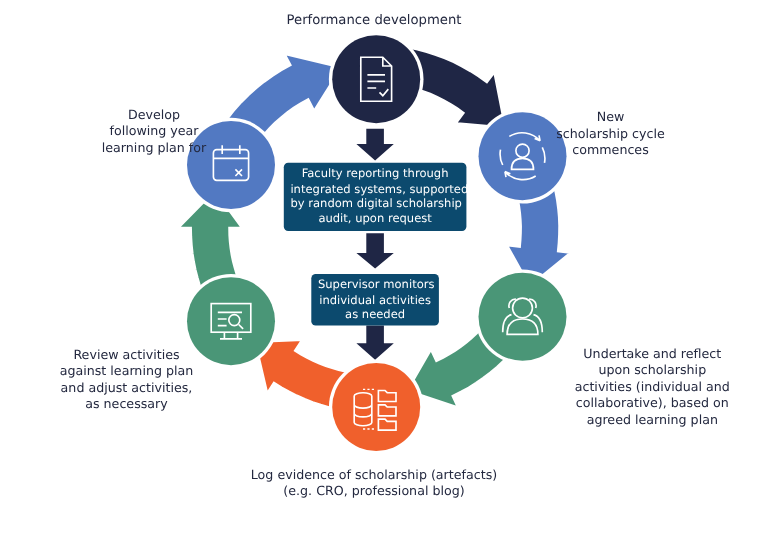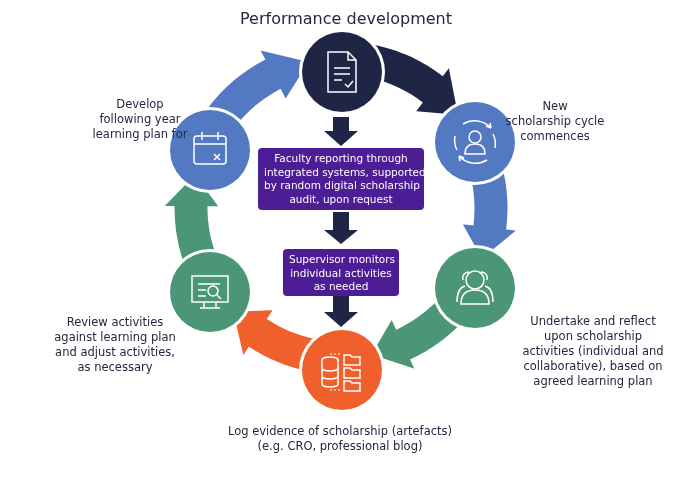--- a/index.html
+++ b/index.html
@@ -1,20 +1,20 @@
 <!DOCTYPE html>
 <html><head>
 <meta charset="utf-8">
 <style>
   html, body { margin: 0; padding: 0; background: #ffffff; }
   body { width: 691px; height: 491px; position: relative; overflow: hidden;
          font-family: "DejaVu Sans", sans-serif; color: #2b2f48; }
   #diagram { position: absolute; left: 0; top: 0; width: 691px; height: 491px; }
   .label { position: absolute; text-align: center; font-size: 11.5px; line-height: 15px; color: #23283f; }
-  .box { position: absolute; background: #4c1d95; color: #ffffff; border-radius: 4px;
+  .box { position: absolute; background: #0c4a6e; color: #ffffff; border-radius: 4px;
          text-align: center; font-size: 10.5px; line-height: 13.5px; padding: 4px 6px; box-sizing: border-box; }
   .line { display: block; white-space: nowrap; }
 </style>
 </head>
 <body>
 
 <svg id="diagram" viewBox="0 0 691 491" xmlns="http://www.w3.org/2000/svg">
 
   <g id="arrows">
       <polygon points="362.3,41.4 371.0,42.7 379.6,44.5 388.0,46.7 396.4,49.4 404.6,52.5 412.6,56.0 420.4,60.0 428.0,64.3 435.4,69.0 442.5,74.1 449.7,64.6 459.8,116.4 413.5,112.4 420.7,102.8 415.2,98.8 409.4,95.1 403.4,91.7 397.2,88.6 390.9,85.8 384.5,83.4 378.0,81.3 371.3,79.5 364.6,78.1 357.8,77.1" fill="#1f2645" stroke="#ffffff" stroke-width="3"></polygon>
@@ -93,21 +93,21 @@
   <span class="line">integrated systems, supported</span>
   <span class="line">by random digital scholarship</span>
   <span class="line">audit, upon request</span>
 </div>
 <div class="box" style="left:283px; top:249px; width:116px; height:47px;">
   <span class="line">Supervisor monitors</span>
   <span class="line">individual activities</span>
   <span class="line">as needed</span>
 </div>
 
-<div class="label" style="left:240px; top:11px; width:200px; font-size:16px;">
+<div class="label" style="left:240px; top:11px; width:200px; font-size:12px;">
   <span class="line">Performance development</span>
 </div>
 <div class="label" style="left:490px; top:99px; width:130px;">
   <span class="line">New</span>
   <span class="line">scholarship cycle</span>
   <span class="line">commences</span>
 </div>
 <div class="label" style="left:508px; top:314px; width:170px;">
   <span class="line">Undertake and reflect</span>
   <span class="line">upon scholarship</span>

